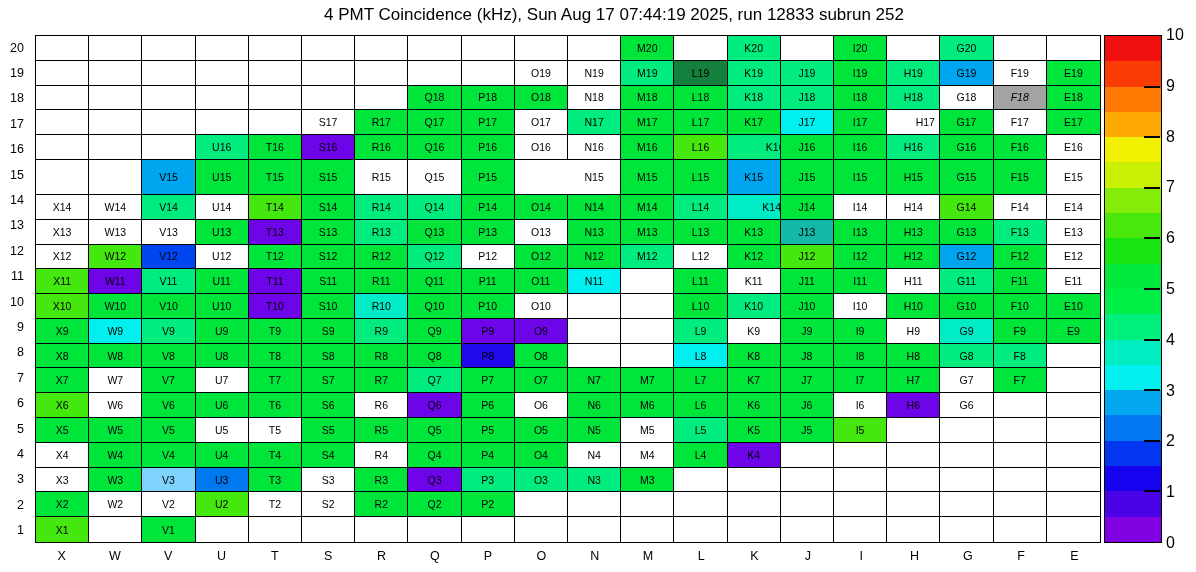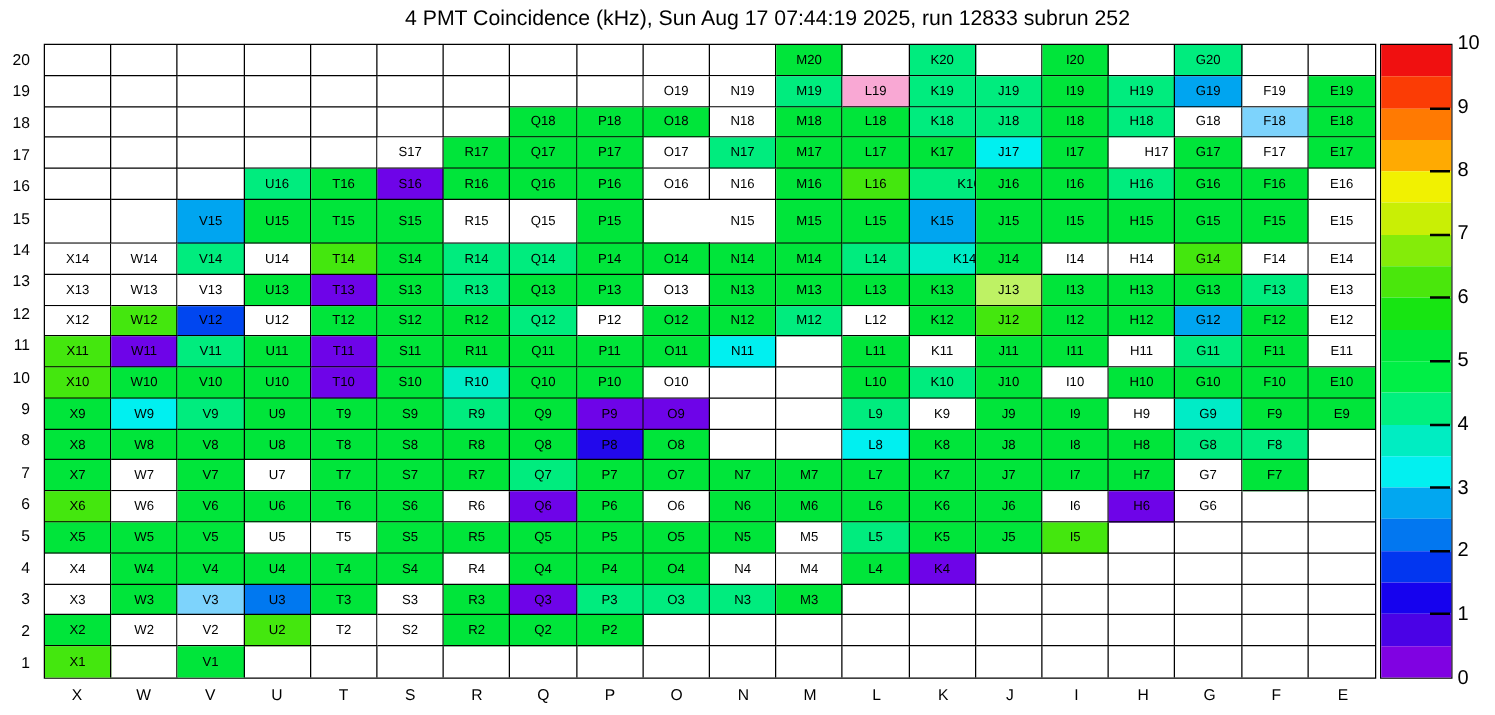--- a/index.html
+++ b/index.html
@@ -98,21 +98,21 @@
       <div class="cell"></div>
       <div class="cell" style="background: rgb(255, 255, 255);">
         <span>O19</span>
       </div>
       <div class="cell" style="background: rgb(255, 255, 255);">
         <span>N19</span>
       </div>
       <div class="cell" style="background: rgb(0, 236, 126);">
         <span>M19</span>
       </div>
-      <div class="cell" style="background: #f9a8d4;">
+      <div class="cell" style="background: #15803d;">
         <span>L19</span>
       </div>
       <div class="cell" style="background: rgb(0, 236, 126);">
         <span>K19</span>
       </div>
       <div class="cell" style="background: rgb(0, 236, 126);">
         <span>J19</span>
       </div>
       <div class="cell" style="background: rgb(0, 229, 58);">
         <span>I19</span>
@@ -162,21 +162,21 @@
       </div>
       <div class="cell" style="background: rgb(0, 229, 58);">
         <span>I18</span>
       </div>
       <div class="cell" style="background: rgb(0, 236, 126);">
         <span>H18</span>
       </div>
       <div class="cell" style="background: rgb(255, 255, 255);">
         <span>G18</span>
       </div>
-      <div class="cell" style="background: #7dd3fc;">
+      <div class="cell" style="background: #a3a3a3; font-style: italic;">
         <span>F18</span>
       </div>
       <div class="cell" style="background: rgb(0, 229, 58);">
         <span>E18</span>
       </div>
       <div class="cell"></div>
       <div class="cell"></div>
       <div class="cell"></div>
       <div class="cell"></div>
       <div class="cell"></div>
@@ -430,21 +430,21 @@
       </div>
       <div class="cell" style="background: rgb(0, 229, 58);">
         <span>M13</span>
       </div>
       <div class="cell" style="background: rgb(0, 229, 58);">
         <span>L13</span>
       </div>
       <div class="cell" style="background: rgb(0, 229, 58);">
         <span>K13</span>
       </div>
-      <div class="cell" style="background: #bef264;">
+      <div class="cell" style="background: #14b8a6;">
         <span>J13</span>
       </div>
       <div class="cell" style="background: rgb(0, 229, 58);">
         <span>I13</span>
       </div>
       <div class="cell" style="background: rgb(0, 229, 58);">
         <span>H13</span>
       </div>
       <div class="cell" style="background: rgb(0, 229, 58);">
         <span>G13</span>

